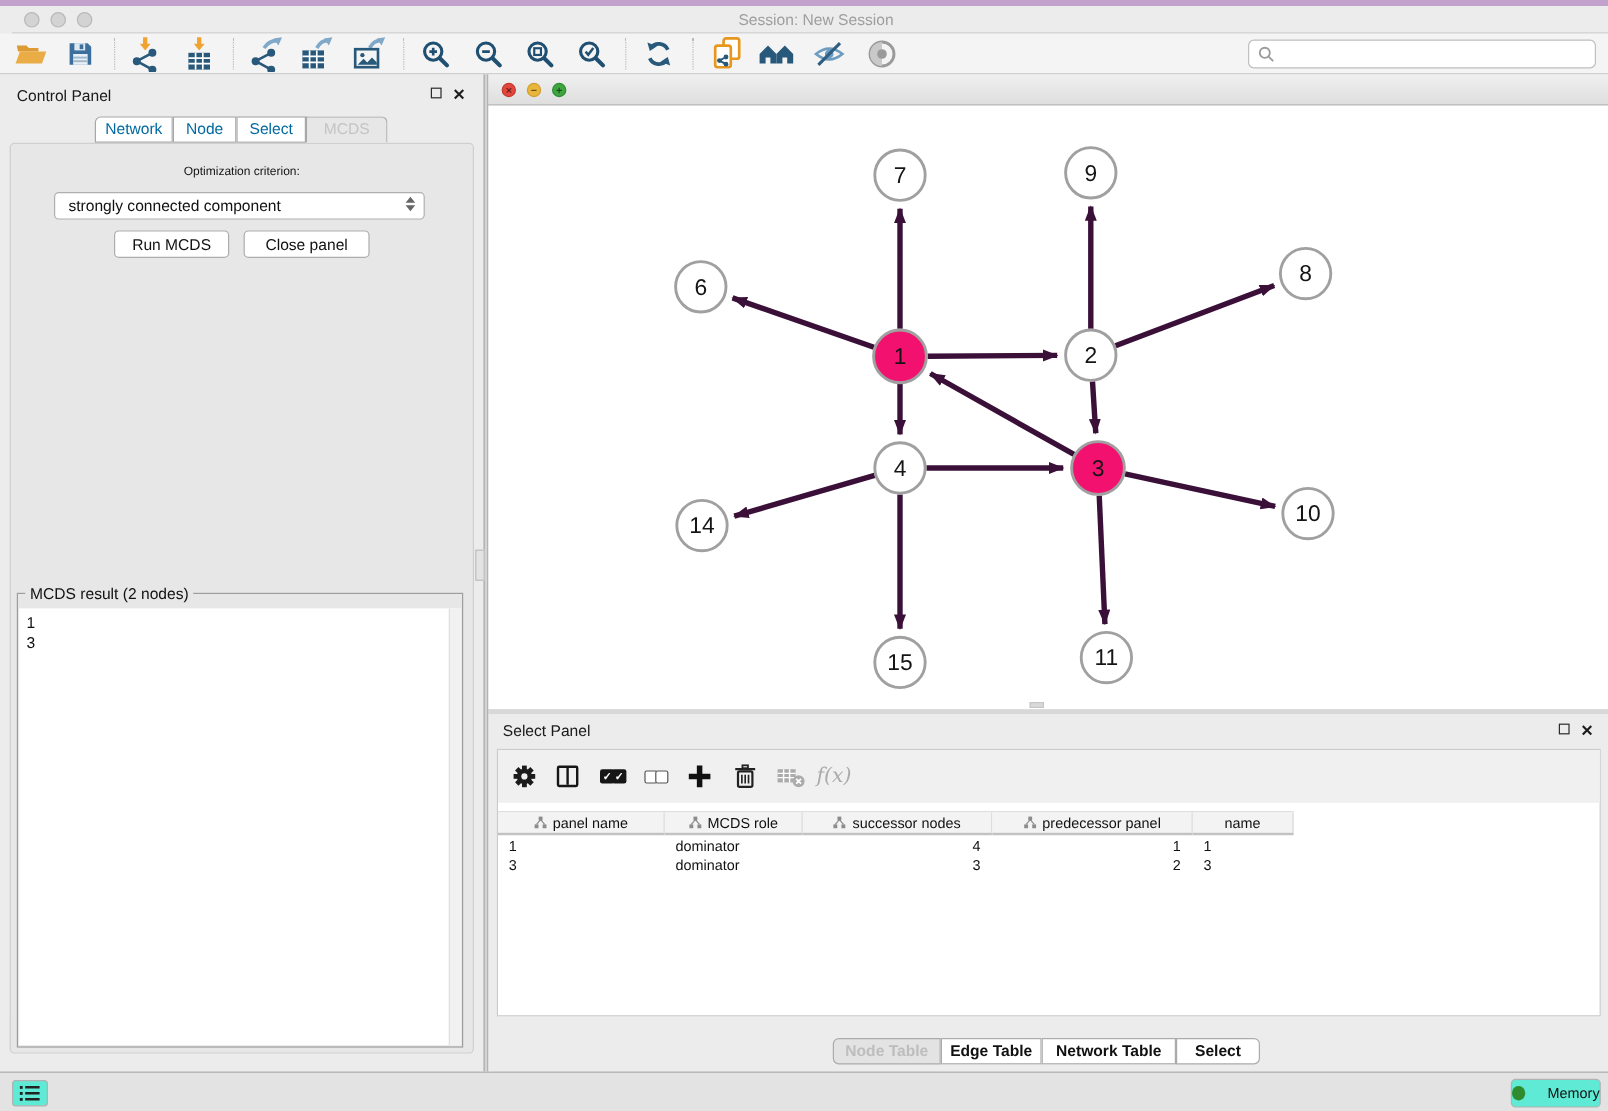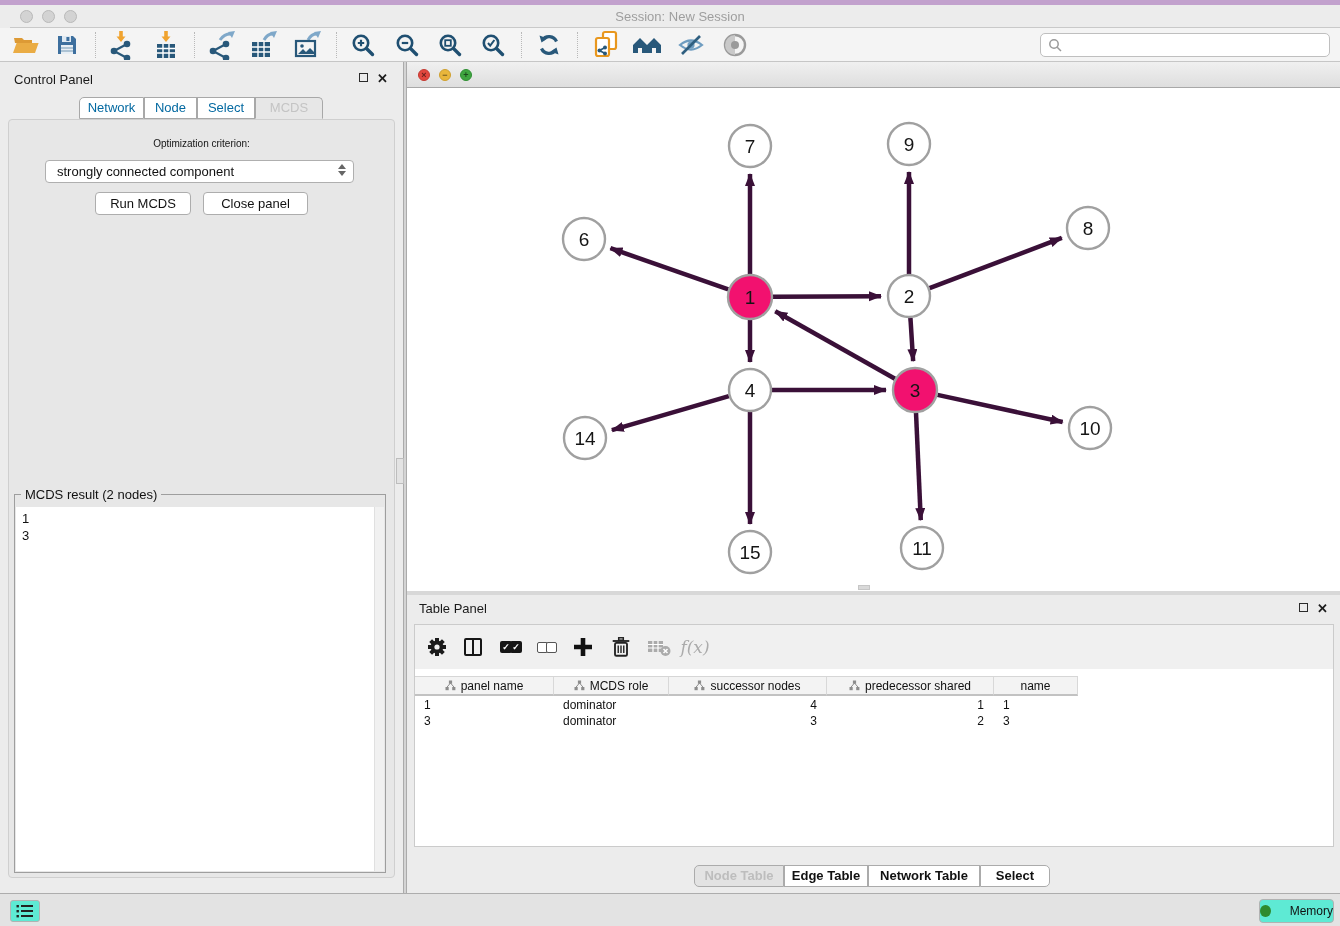--- a/index.html
+++ b/index.html
@@ -341,21 +341,21 @@
           <circle cx="515" cy="460" r="21" fill="#FFFFFF" stroke="#A0A0A0" stroke-width="2.4"></circle>
           <text x="515" y="466.5" text-anchor="middle" font-size="19" fill="#151515">11</text>
         </g>
       </svg>
   </div>
   <div class="abs net-grip"></div>
 
   <div class="abs h-splitter"></div>
 
   <div class="abs tp-region">
-    <span class="abs cp-title" style="left:12px; top:6px;">Table Panel</span>
+    <span class="abs cp-title" style="left:12px; top:6px;">Select Panel</span>
     <span class="abs float-ico" style="left:892px; top:8px;"></span>
     <span class="abs close-ico" style="left:910px; top:9px;">✕</span>
 
     <div class="tp-content">
       <div class="tp-toolbar">
         <div class="tpbtn" style="left:6px">
           <svg width="22" height="22" viewBox="0 0 22 22">
               <g fill="#1b1b1b">
                 <rect x="9" y="2" width="4" height="18"></rect>
                 <rect x="2" y="9" width="18" height="4"></rect>
@@ -430,21 +430,21 @@
             </svg>
             <span>successor nodes</span>
           </div>
           <div class="th" style="width: 167px;">
             <svg width="11" height="11" viewBox="0 0 11 11">
               <path d="M2.1 7 L5.5 3 L8.9 7" stroke="#8C8C8C" stroke-width="1" fill="none"></path>
               <rect x="0.5" y="7" width="3.2" height="3.2" fill="#8C8C8C"></rect>
               <rect x="7.2" y="7" width="3.2" height="3.2" fill="#8C8C8C"></rect>
               <rect x="3.9" y="0.5" width="3.2" height="3.2" fill="#8C8C8C"></rect>
             </svg>
-            <span>predecessor shared</span>
+            <span>predecessor panel</span>
           </div>
           <div class="th" style="width: 84px;">
             <span>name</span>
           </div>
         </div>
       <div class="trows" id="table-rows">
           <div class="tr">
             <div class="td" style="width: 139px; text-align: left; padding: 0px 0px 0px 9px;">1</div>
             <div class="td" style="width: 115px; text-align: left; padding: 0px 0px 0px 9px;">dominator</div>
             <div class="td" style="width: 158px; text-align: right; padding: 0px 10px 0px 0px;">4</div>

